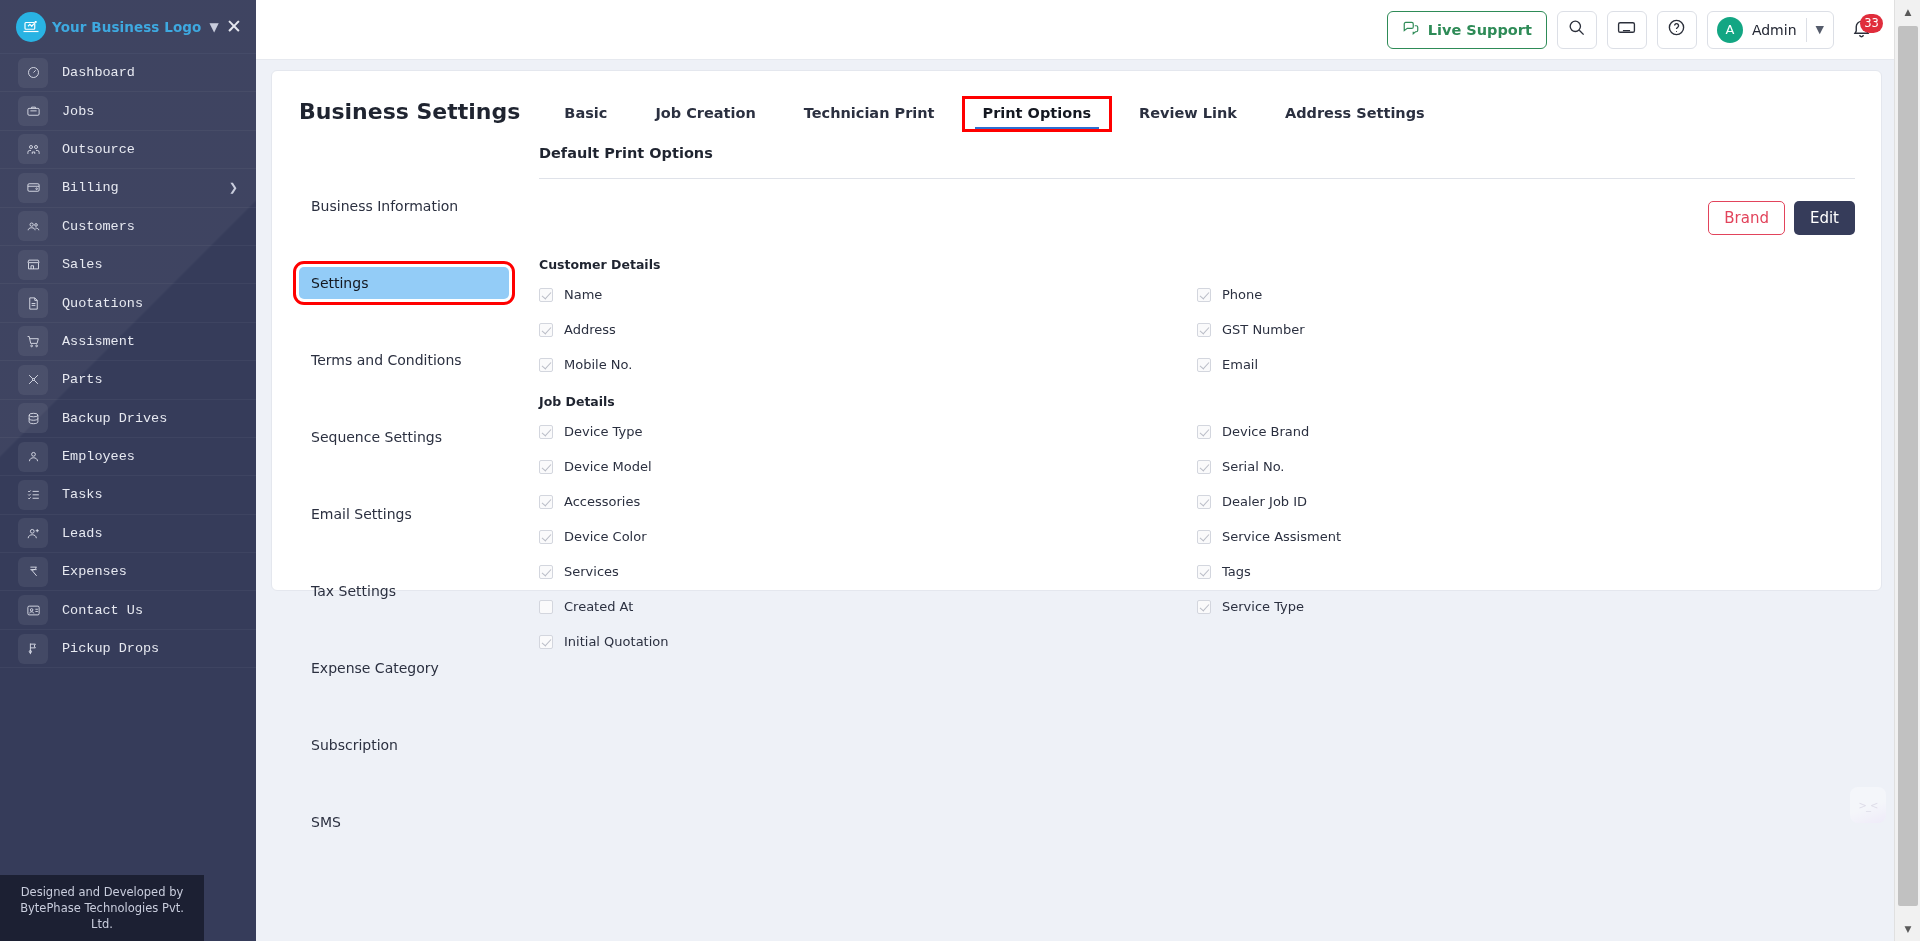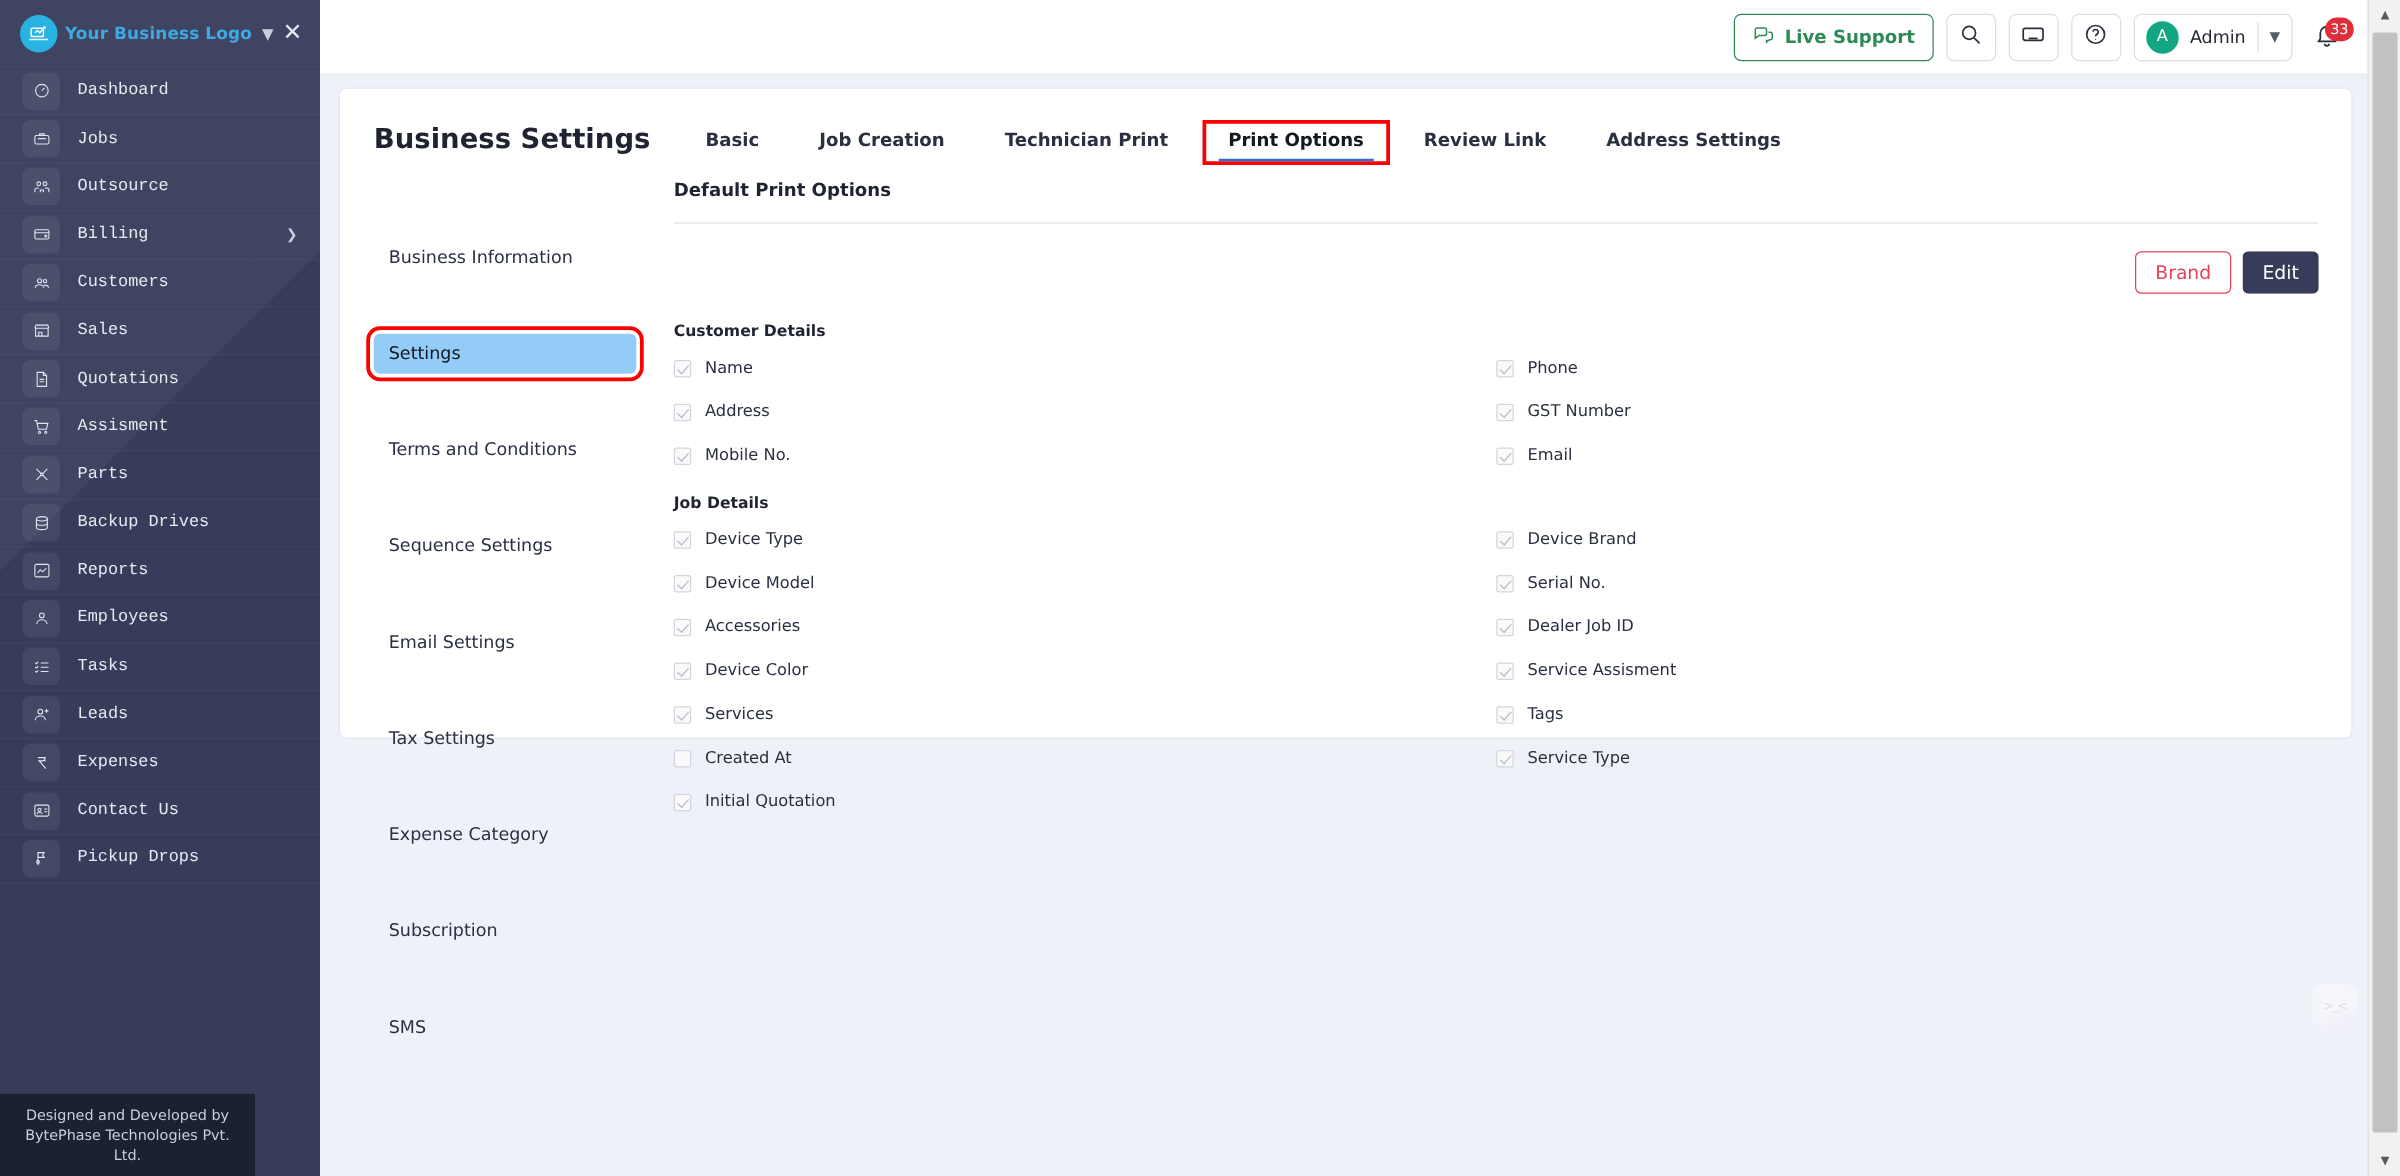--- a/index.html
+++ b/index.html
@@ -290,29 +290,20 @@
             <ellipse cx="12" cy="6.5" rx="7" ry="2.8"></ellipse>
             <path d="M5 6.5v11c0 1.6 3.1 2.8 7 2.8s7-1.2 7-2.8v-11"></path>
             <path d="M5 12c0 1.6 3.1 2.8 7 2.8s7-1.2 7-2.8"></path>
           </svg>
         </span>
         <span class="sb-lbl">Backup Drives</span>
       </div>
       <div class="sb-item">
         <span class="sb-ico">
           <svg viewBox="0 0 24 24">
-            <rect x="3" y="4" width="18" height="16" rx="2"></rect>
-            <path d="M6.5 15l3.5-4 3 2.5L17.5 9"></path>
-          </svg>
-        </span>
-        <span class="sb-lbl">Reports</span>
-      </div>
-      <div class="sb-item">
-        <span class="sb-ico">
-          <svg viewBox="0 0 24 24">
             <circle cx="12" cy="8.5" r="3"></circle>
             <path d="M5.5 19.5c0-3.3 3-5.5 6.5-5.5s6.5 2.2 6.5 5.5"></path>
           </svg>
         </span>
         <span class="sb-lbl">Employees</span>
       </div>
       <div class="sb-item">
         <span class="sb-ico">
           <svg viewBox="0 0 24 24">
             <path d="M3.5 6.5l1.5 1.5 2.5-2.5M3.5 12l1.5 1.5L7.5 11M3.5 17.5L5 19l2.5-2.5M10.5 7h10M10.5 12.5h10M10.5 18h10"></path>

